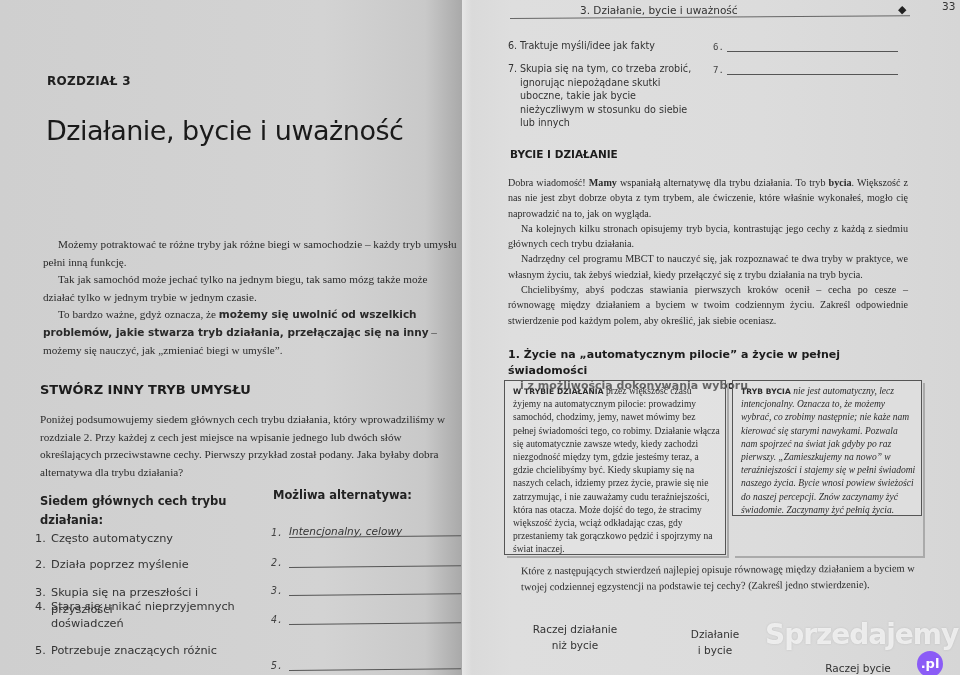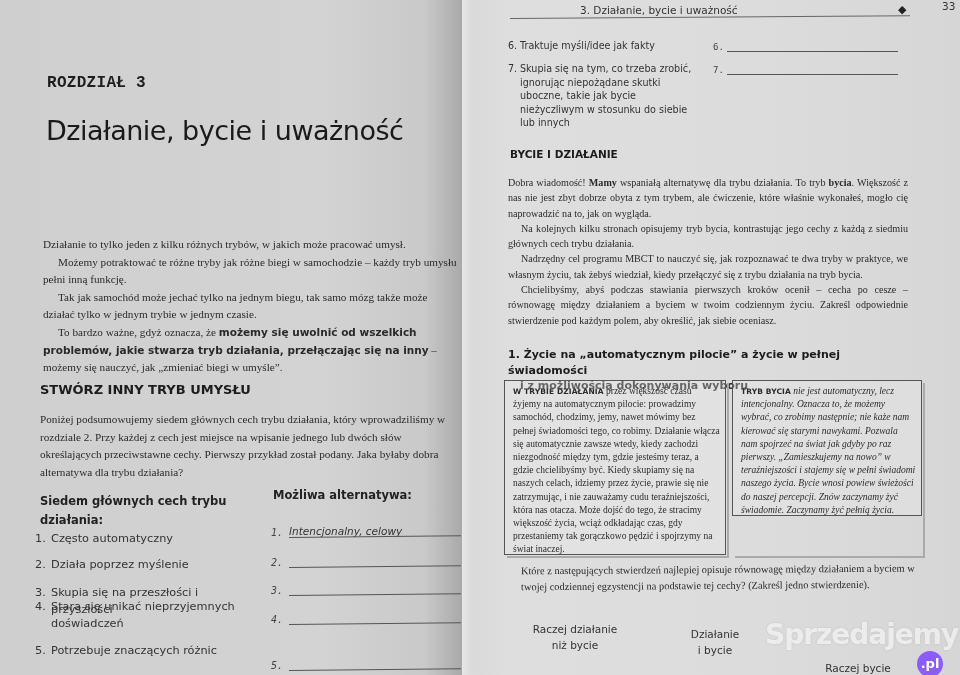--- a/index.html
+++ b/index.html
@@ -18,21 +18,21 @@
     }
     .gutter-shadow {
       position: absolute; left: 462px; top: 0; width: 10px; height: 675px;
       background: linear-gradient(to right, #e7e7e7, rgba(220,220,220,0));
     }
 
     .sans { font-family: "DejaVu Sans", sans-serif; }
     .abs { position: absolute; }
 
     
-    .chapter-label { left: 47px; top: 74px; font-size: 16px; font-weight: bold; letter-spacing: 0.3px; color: #1e1e1e; font-family: Liberation Mono, monospace; }
+    .chapter-label { left: 47px; top: 74px; font-size: 12px; font-weight: bold; letter-spacing: 0.3px; color: #1e1e1e; }
     .chapter-title { left: 46px; top: 115px; font-size: 27px; color: #1a1a1a; letter-spacing: -0.5px; }
 
     .intro { left: 43px; top: 236px; width: 418px; font-size: 11.2px; line-height: 17.6px; }
     .intro p { text-indent: 0; }
     .intro p.ind { text-indent: 15px; }
     .intro b { font-family: "DejaVu Sans", sans-serif; font-weight: bold; font-size: 10.5px; }
 
     .section-h { left: 40px; top: 382px; font-size: 13px; font-weight: bold; color: #1c1c1c; }
     .section-p { left: 40px; top: 411px; width: 420px; font-size: 11.2px; line-height: 17.6px; }
 
@@ -89,21 +89,20 @@
     .watermark-badge { left: 917px; top: 651px; width: 26px; height: 26px; border-radius: 50%; background: #8b5cf6; color: #fff; font-family: "DejaVu Sans", sans-serif; font-weight: bold; font-size: 13px; line-height: 26px; text-align: center; }
   </style>
 </head>
 <body>
 
 <div class="page-left">
   <div class="abs chapter-label sans">ROZDZIAŁ 3</div>
   <div class="abs chapter-title sans">Działanie, bycie i uważność</div>
 
   <div class="abs intro">
-    <p>Działanie to tylko jeden z kilku różnych trybów, w jakich może pracować umysł.</p>
     <p class="ind">Możemy potraktować te różne tryby jak różne biegi w samochodzie – każdy tryb umysłu pełni inną funkcję.</p>
     <p class="ind">Tak jak samochód może jechać tylko na jednym biegu, tak samo mózg także może działać tylko w jednym trybie w jednym czasie.</p>
     <p class="ind"><span>To bardzo ważne, gdyż oznacza, że </span><b>możemy się uwolnić od wszelkich problemów, jakie stwarza tryb działania, przełączając się na inny</b><span> – możemy się nauczyć, jak „zmieniać biegi w umyśle”.</span></p>
   </div>
 
   <div class="abs section-h sans">STWÓRZ INNY TRYB UMYSŁU</div>
   <div class="abs section-p">Poniżej podsumowujemy siedem głównych cech trybu działania, który wprowadziliśmy w rozdziale 2. Przy każdej z cech jest miejsce na wpisanie jednego lub dwóch słów określających przeciwstawne cechy. Pierwszy przykład został podany. Jaka byłaby dobra alternatywa dla trybu działania?</div>
 
   <div class="abs col-head-l sans">Siedem głównych cech trybu działania:</div>
   <div class="abs col-head-r sans">Możliwa alternatywa:</div>

